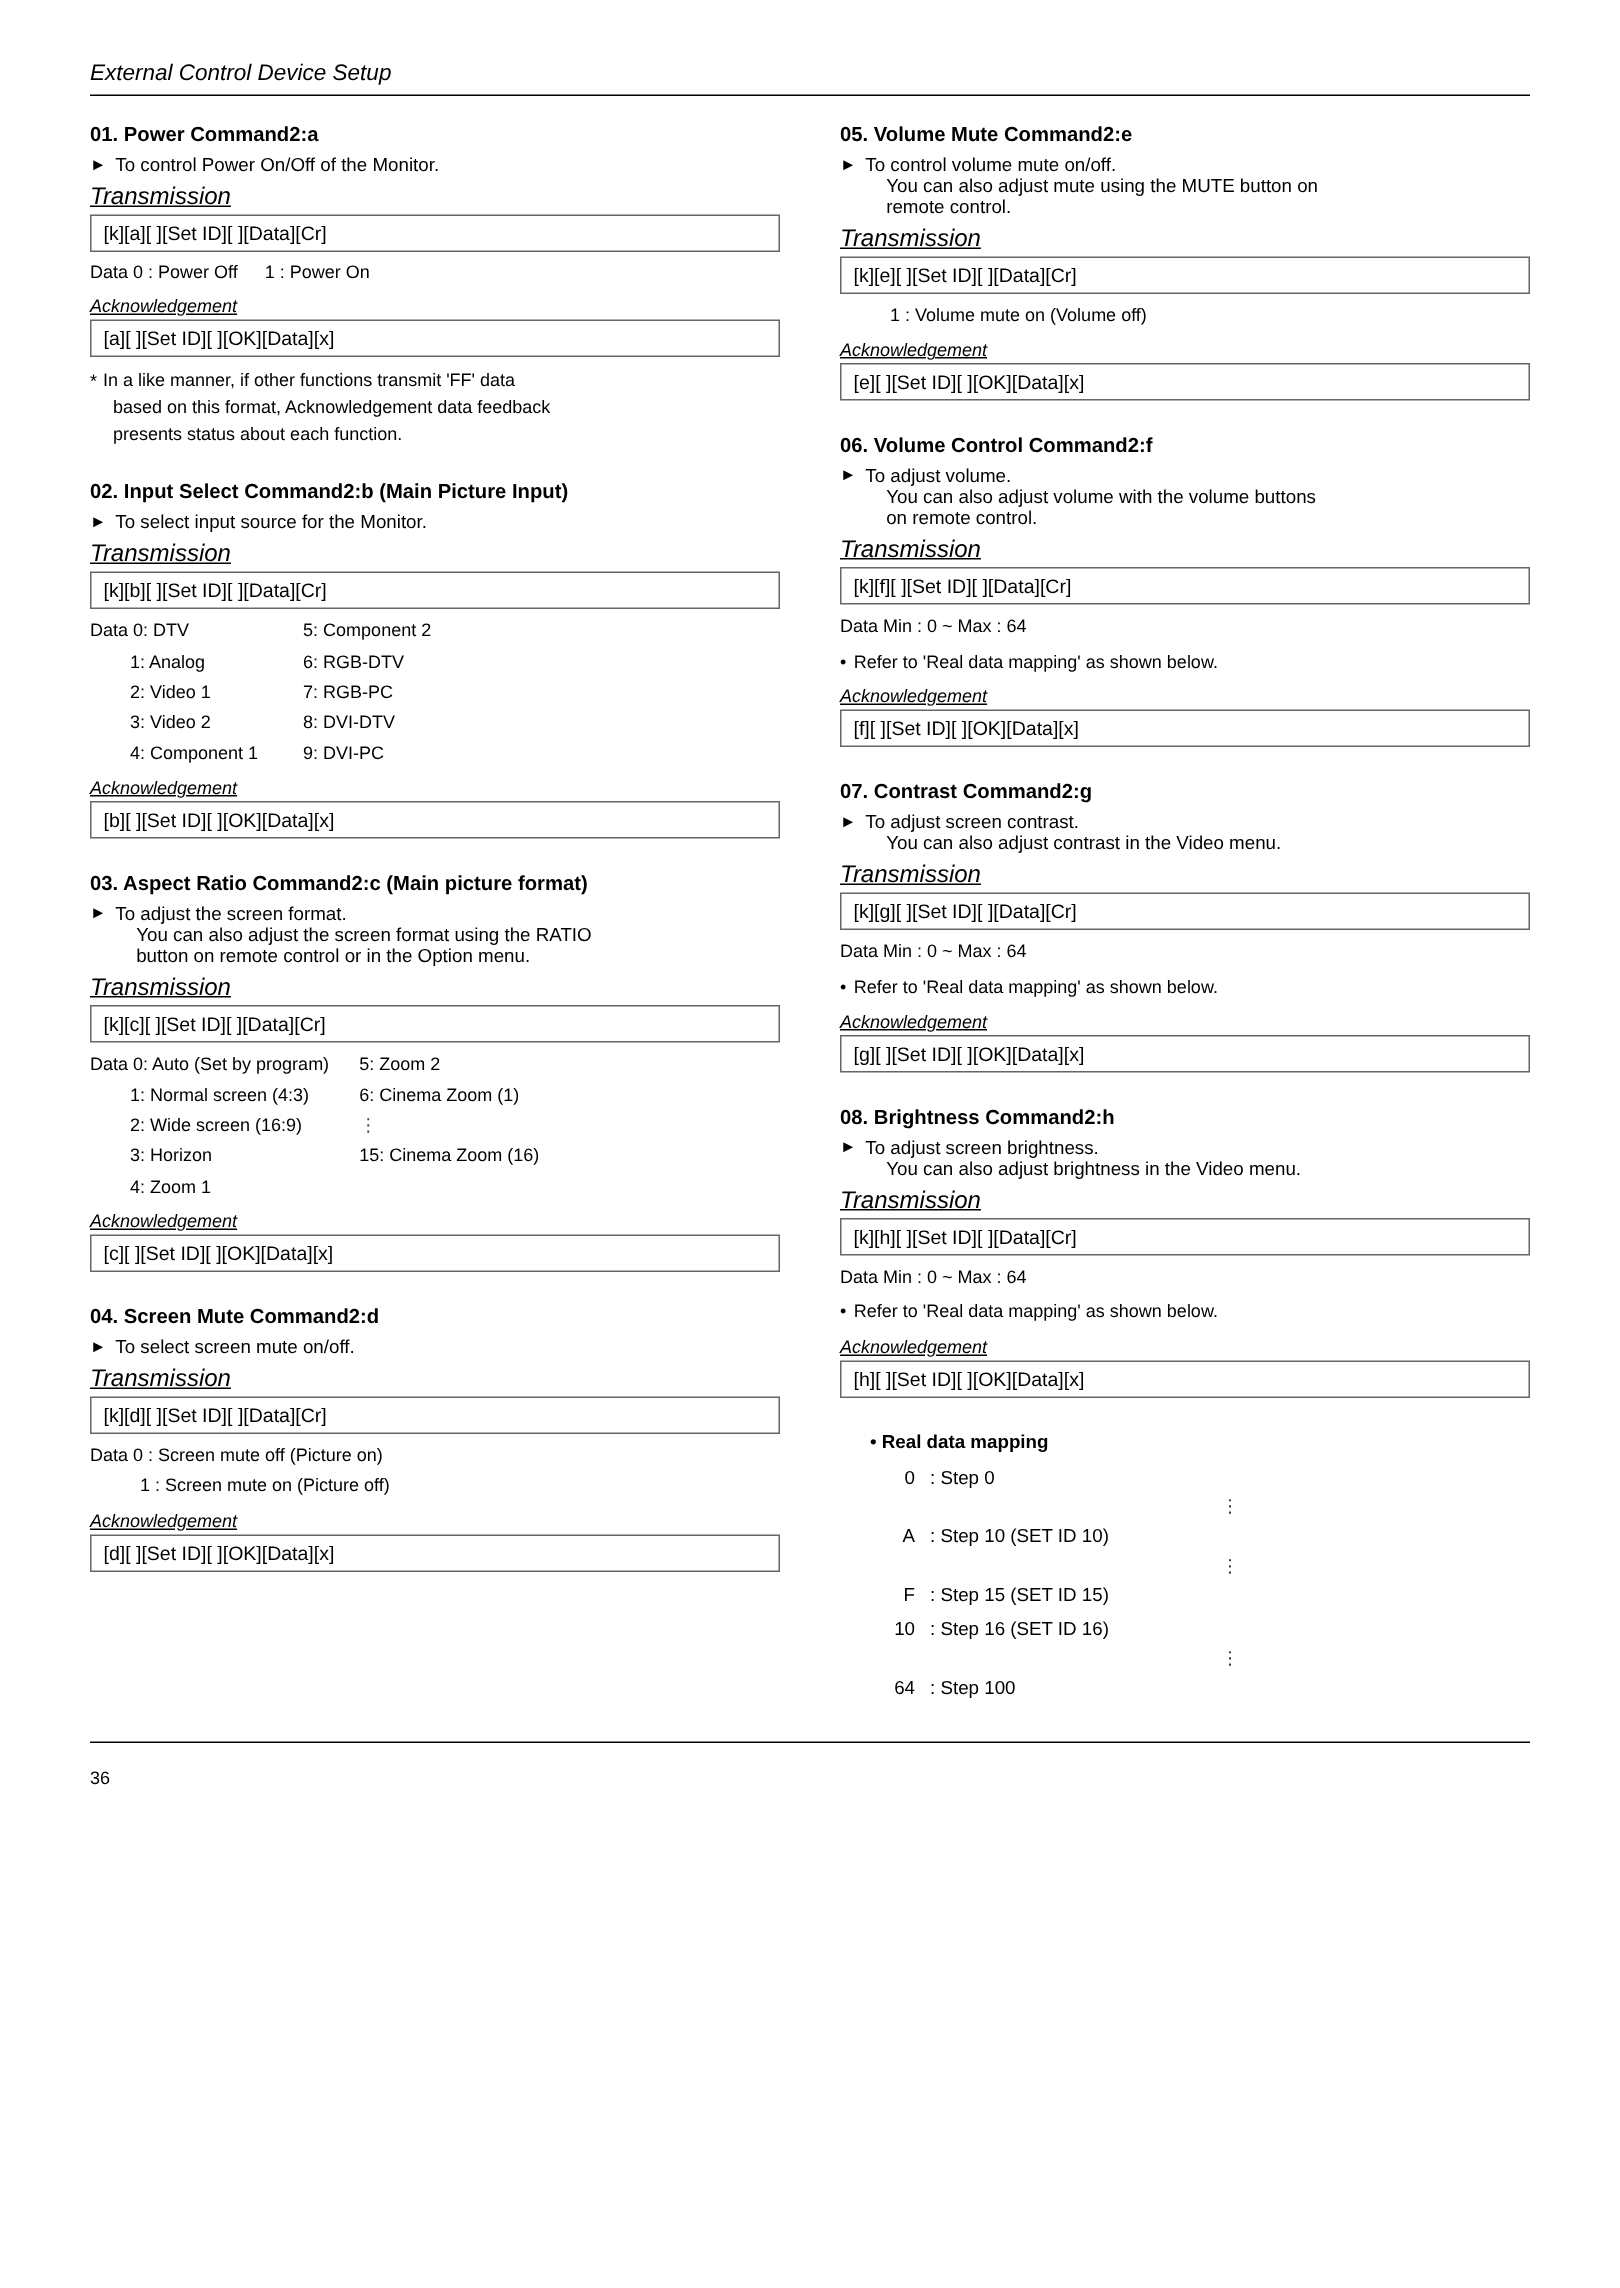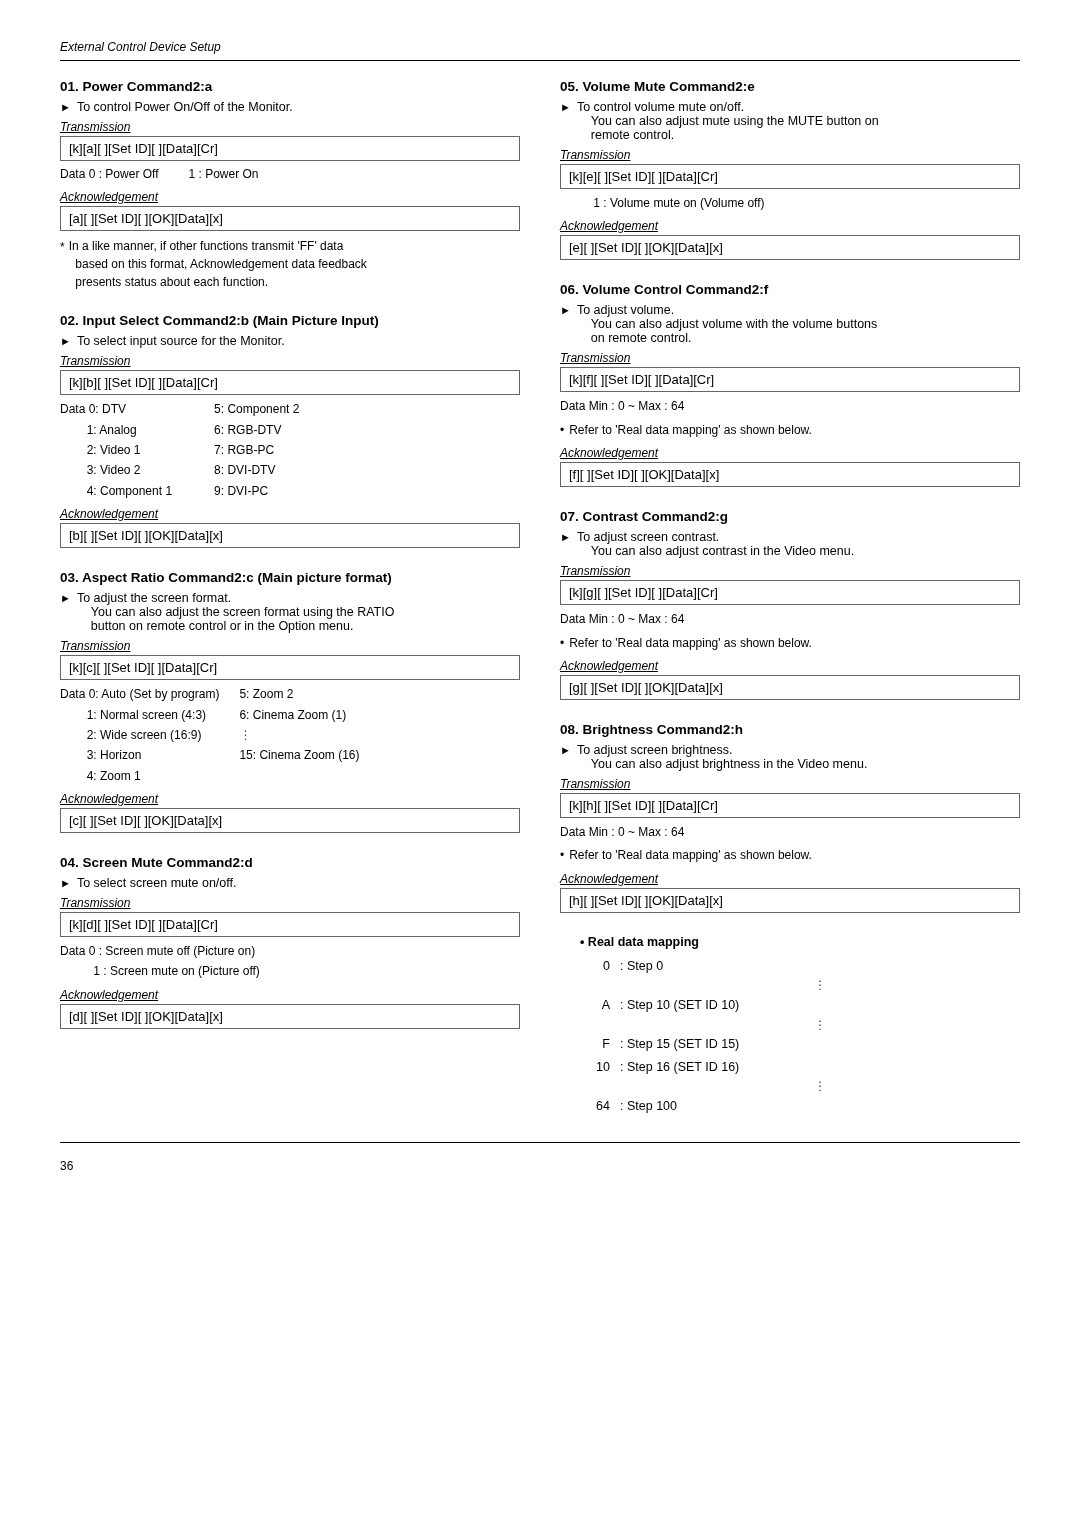--- a/index.html
+++ b/index.html
@@ -12,21 +12,21 @@
       min-height: 1525px;
     }
     .page {
       padding: 40px 60px 40px 60px;
     }
     .header-line {
       border-bottom: 1px solid #000;
       padding-bottom: 6px;
       margin-bottom: 18px;
       font-style: italic;
-      font-size: 12px;
+      font-size: 15px;
     }
     .footer-line {
       border-top: 1px solid #000;
       margin-top: 24px;
       padding-top: 16px;
       font-size: 12px;
     }
     .two-col {
       display: flex;
       gap: 40px;
@@ -49,21 +49,21 @@
       font-size: 12.5px;
     }
     .arrow {
       margin-right: 6px;
       font-size: 11px;
       margin-top: 1px;
     }
     .transmission-label {
       font-style: italic;
       text-decoration: underline;
-      font-size: 12px;
+      font-size: 16px;
       margin-bottom: 2px;
       margin-top: 6px;
     }
     .code-box-full {
       border: 1px solid #666;
       padding: 4px 8px;
       font-size: 13px;
       margin-bottom: 4px;
       background: #fff;
       display: block;
@@ -140,21 +140,21 @@
 
       <div class="section">
         <div class="section-title">01. Power Command2:a</div>
         <div class="arrow-item">
           <span class="arrow">►</span>
           <span>To control Power On/Off of the Monitor.</span>
         </div>
         <div class="transmission-label">Transmission</div>
         <div class="code-box-full">[k][a][ ][Set ID][ ][Data][Cr]</div>
         <div class="data-table">
-          <div style="display:flex; gap: 30px;">
+          <div style="display:flex; gap: 18px;">
             <span>Data  0 : Power Off</span>
             <span>1 : Power On</span>
           </div>
         </div>
         <div class="ack-label">Acknowledgement</div>
         <div class="code-box-full">[a][  ][Set ID][  ][OK][Data][x]</div>
         <div class="note-star">
           <span class="star">*</span>
           <span>In a like manner, if other functions transmit 'FF' data<br>&nbsp; based on this format, Acknowledgement data feedback<br>&nbsp; presents status about each function.</span>
         </div>
@@ -162,21 +162,21 @@
 
       <div class="section">
         <div class="section-title">02. Input Select Command2:b (Main Picture Input)</div>
         <div class="arrow-item">
           <span class="arrow">►</span>
           <span>To select input source for the Monitor.</span>
         </div>
         <div class="transmission-label">Transmission</div>
         <div class="code-box-full">[k][b][ ][Set ID][ ][Data][Cr]</div>
         <div class="data-table">
-          <div style="display:flex; gap: 42px; line-height:1.7;">
+          <div style="display:flex; gap: 30px; line-height:1.7;">
             <div>
               <div>Data  0: DTV</div>
               <div>&nbsp;&nbsp;&nbsp;&nbsp;&nbsp;&nbsp;&nbsp;&nbsp;1: Analog</div>
               <div>&nbsp;&nbsp;&nbsp;&nbsp;&nbsp;&nbsp;&nbsp;&nbsp;2: Video 1</div>
               <div>&nbsp;&nbsp;&nbsp;&nbsp;&nbsp;&nbsp;&nbsp;&nbsp;3: Video 2</div>
               <div>&nbsp;&nbsp;&nbsp;&nbsp;&nbsp;&nbsp;&nbsp;&nbsp;4: Component 1</div>
             </div>
             <div>
               <div>5: Component 2</div>
               <div>6: RGB-DTV</div>

